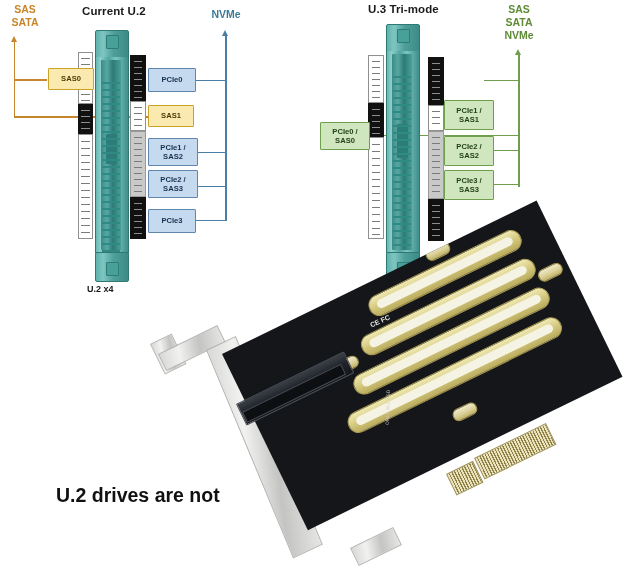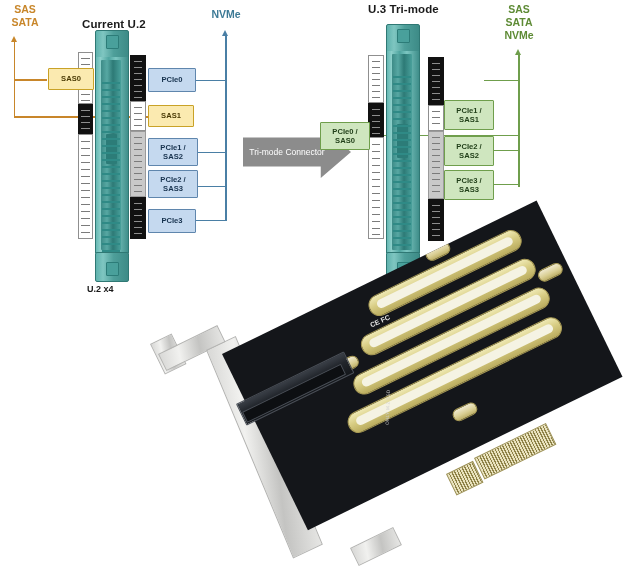--- a/index.html
+++ b/index.html
@@ -149,21 +149,21 @@
     font-size:19.5px;font-weight:bold;color:#111111;line-height:34px;
   }
   #caption .cap-line{display:block;white-space:nowrap;}
   #caption .cap-line.l2{margin-left:-10px;}
 </style>
 </head>
 <body>
 
 <div id="stage">
 
-  <div class="abs diagram-title" style="left:82px;top:18px;">Current U.2</div>
+  <div class="abs diagram-title" style="left:82px;top:5px;">Current U.2</div>
 
   <div class="abs bus-label bus-orange" style="left:2px;top:3px;width:46px;">SAS</div>
   <div class="abs bus-label bus-orange" style="left:2px;top:16px;width:46px;">SATA</div>
 
   <div class="ln ln-orange abs" style="left:13.5px;top:42px;width:1.6px;height:75px;"></div>
   <div class="arrowhead ah-orange abs" style="left:10.5px;top:36px;"></div>
 
   <div class="ln ln-orange abs" style="left:13.5px;top:79px;width:33px;height:1.6px;"></div>
 
   <div class="ln ln-orange abs" style="left:13.5px;top:116px;width:135px;height:1.6px;"></div>
@@ -300,27 +300,20 @@
   <div class="callout co-blue abs" style="left:148px;top:170px;width:50px;height:28px;">
     <span>PCIe2 /</span>
     <span>SAS3</span>
   </div>
   <div class="callout co-blue abs" style="left:148px;top:209px;width:48px;height:24px;">
     <span>PCIe3</span>
   </div>
 
   <div class="abs bottom-label" style="left:87px;top:284px;">U.2 x4</div>
 
-  <div class="trimode abs" style="left:243px;top:126px;width:108px;height:52px;">
-    <div class="trimode-shape"></div>
-    <div class="trimode-text">
-      <span>Tri-mode</span>
-      <span>Connector</span>
-    </div>
-  </div>
 
   <div class="abs diagram-title" style="left:368px;top:3px;">U.3 Tri-mode</div>
 
   <div class="abs bus-label bus-green" style="left:494px;top:3px;width:50px;">SAS</div>
   <div class="abs bus-label bus-green" style="left:494px;top:16px;width:50px;">SATA</div>
   <div class="abs bus-label bus-green" style="left:494px;top:29px;width:50px;">NVMe</div>
 
   <div class="ln ln-green abs" style="left:518px;top:55px;width:1.6px;height:132px;"></div>
   <div class="arrowhead ah-green abs" style="left:515px;top:49px;"></div>
 
@@ -486,15 +479,16 @@
     </div>
 
     <div class="u2conn" style="left:86px;top:146px;width:118px;height:22px;transform:rotate(-26deg);transform-origin:left top;"></div>
     <div class="u2conn" style="left:92px;top:154px;width:108px;height:10px;transform:rotate(-26deg);transform-origin:left top;background:#0d0f12;"></div>
 
     <div class="fingers" style="left:324px;top:200px;width:78px;height:22px;transform:rotate(-26deg);transform-origin:left top;"></div>
     <div class="fingers" style="left:296px;top:216px;width:28px;height:22px;transform:rotate(-26deg);transform-origin:left top;"></div>
   </div>
 
   <div id="caption">
+    <span class="cap-line">U.2 drives are not</span>
   </div>
 
 </div>
 
 </body></html>

